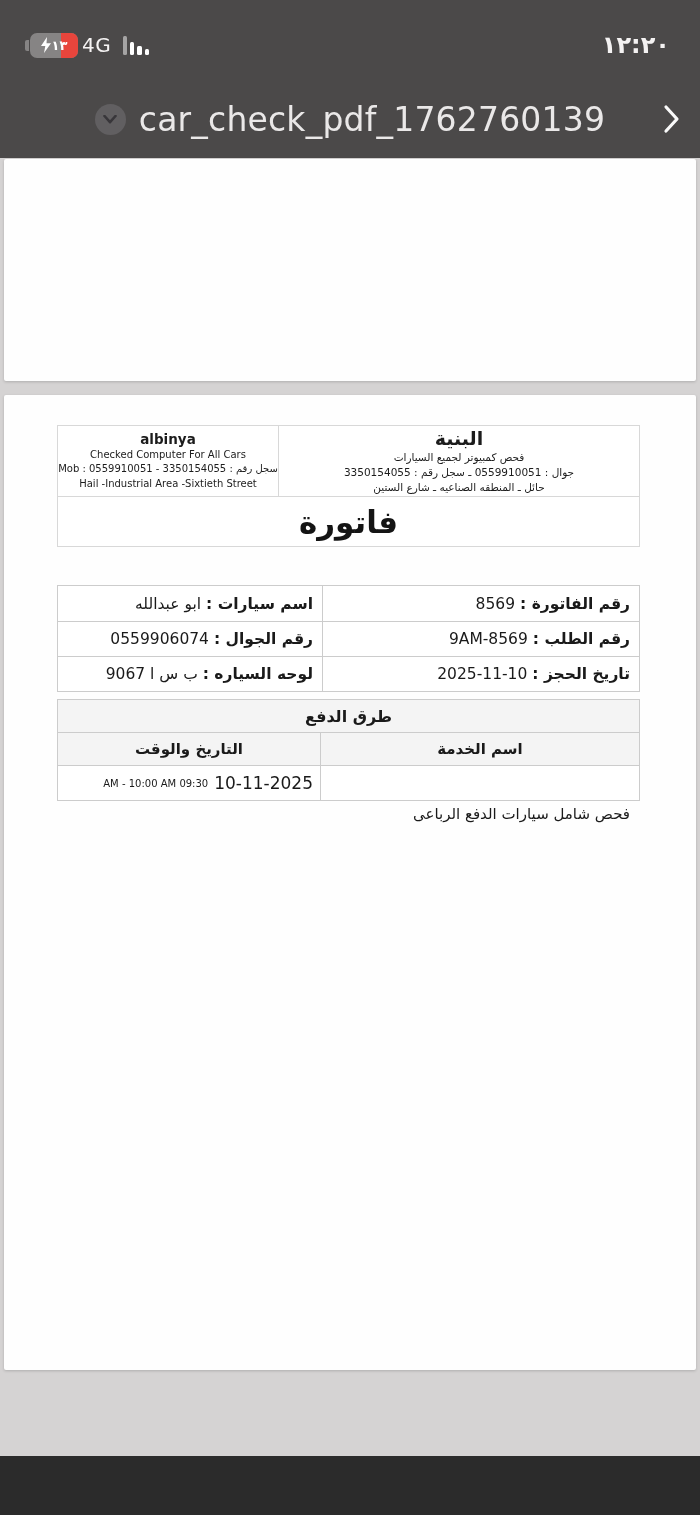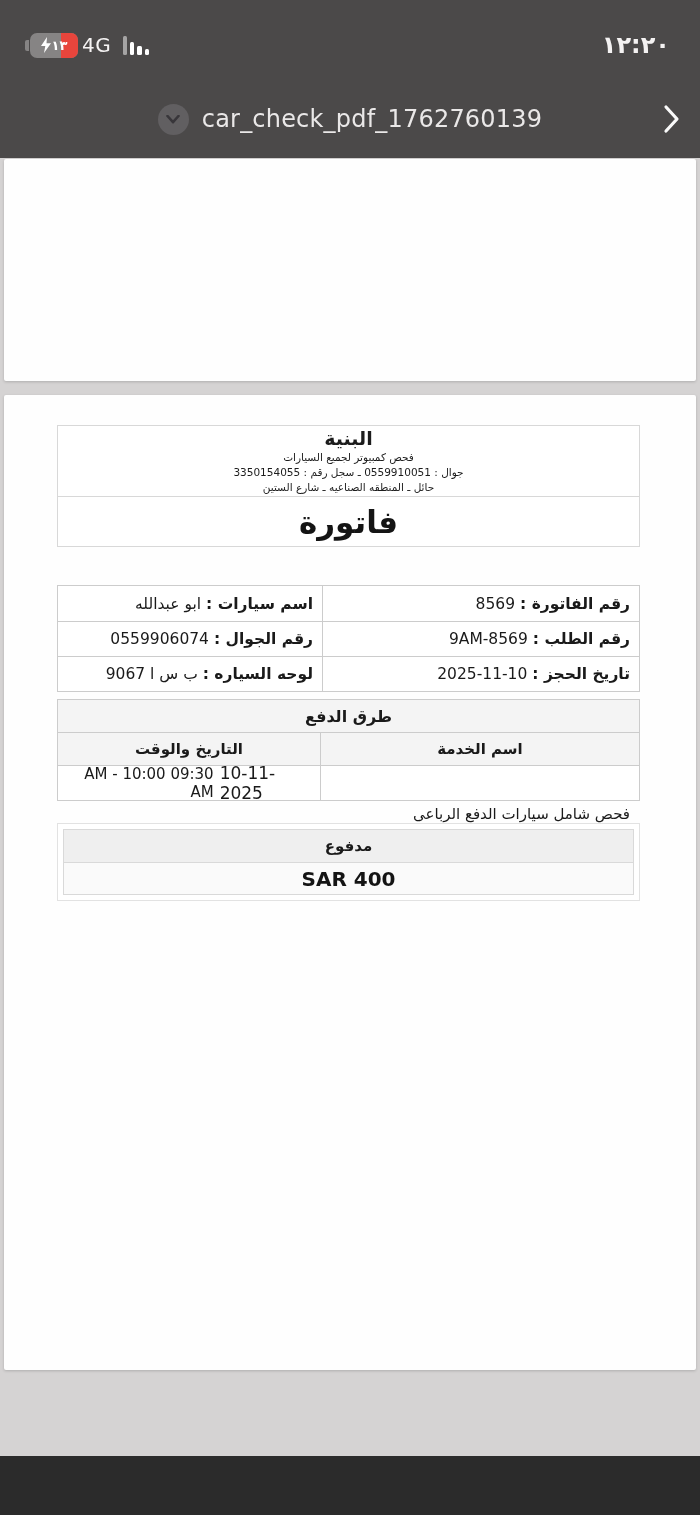--- a/index.html
+++ b/index.html
@@ -26,21 +26,21 @@
   .sbar.b1 { width:3.5px; height:19px; background:rgba(255,255,255,0.5); }
   .sbar.b2 { width:4.5px; height:12.5px; }
   .sbar.b3 { width:4.5px; height:9px; }
   .sbar.b4 { width:4.5px; height:5.5px; }
   .status-time { margin-left:auto; color:#f4f2f2; font-size:24px; font-weight:600; letter-spacing:1px; direction:ltr; }
 
   .nav-row { position:absolute; left:0; top:88px; width:100%; height:62px;
     display:flex; align-items:center; justify-content:center; gap:13px; }
   .collapse-circle { width:31px; height:31px; border-radius:50%; background:#615f61;
     display:flex; align-items:center; justify-content:center; flex:0 0 auto; }
-  .nav-title { color:#eae8e8; font-size:24px; font-weight:500; letter-spacing:0.2px;
+  .nav-title { color:#eae8e8; font-size:33px; font-weight:500; letter-spacing:0.2px;
     white-space:nowrap; direction:ltr; }
   .fwd-chevron { position:absolute; right:20px; top:50%; transform:translateY(-50%); display:flex; }
 
   
   .page { position:absolute; left:4px; width:692px; background:#fefefe;
     border-radius:2px; box-shadow:0 1px 3px rgba(0,0,0,0.18); }
   .page1 { top:159px; height:222px; }
   .page2 { top:395px; height:975px; }
 
   
@@ -78,21 +78,21 @@
     font-size:16px; font-weight:700; color:#1a1a1a; }
   .pt-cols { display:flex; direction:ltr; height:33px; background:#f4f4f4; border-bottom:1px solid #cccccc; }
   .pt-col { display:flex; align-items:center; justify-content:center;
     font-size:15px; font-weight:700; color:#1a1a1a; }
   .pt-col-l { width:263px; border-right:1px solid #cccccc; }
   .pt-col-r { flex:1; }
   .pt-data { display:flex; direction:ltr; height:34px; }
   .pt-dcell-l { width:263px; border-right:1px solid #cccccc;
     display:flex; direction:rtl; align-items:center; justify-content:flex-start; gap:6px; padding:0 7px; }
   .pt-date { direction:ltr; unicode-bidi:isolate; font-size:17px; color:#1a1a1a; }
-  .pt-time { direction:rtl; unicode-bidi:isolate; font-size:15px; color:#1a1a1a; }
+  .pt-time { direction:rtl; unicode-bidi:isolate; font-size:10px; color:#1a1a1a; }
   .pt-dcell-r { flex:1; display:flex; direction:rtl; align-items:center; justify-content:flex-start;
     padding:0 9px; font-size:15px; color:#1a1a1a;margin-top:48px; }
 
   
   .paid-box { position:absolute; left:53px; top:428px; width:583px;
     border:1px solid #e2e2e2; background:#fff; padding:5px; }
   .paid-label { height:33px; background:#efefef; border:1px solid #d9d9d9; border-bottom:none;
     display:flex; align-items:center; justify-content:center;
     font-size:15px; font-weight:700; color:#1a1a1a; }
   .paid-amount { height:33px; background:#fafafa; border:1px solid #d9d9d9;
@@ -151,20 +151,26 @@
       </div>
     </div>
   </div>
 
   <div class="page page1"></div>
 
   <div class="page page2">
 
     <div class="hdr-table">
       <div class="hdr-row1">
+        <div class="hcell hcell-en">
+          <div class="co-name">albinya</div>
+          <div>Checked Computer For All Cars</div>
+          <div>Mob : 0559910051 - 3350154055 : سجل رقم</div>
+          <div>Hail -Industrial Area -Sixtieth Street</div>
+        </div>
         <div class="hcell hcell-ar">
           <div class="co-name">البنية</div>
           <div>فحص كمبيوتر لجميع السيارات</div>
           <div>جوال : 0559910051 ـ سجل رقم : 3350154055</div>
           <div>حائل ـ المنطقه الصناعيه ـ شارع الستين</div>
         </div>
       </div>
       <div class="invoice-title">فاتورة</div>
     </div>
 
@@ -209,20 +215,16 @@
       </div>
       <div class="pt-data">
         <div class="pt-dcell-l">
           <span class="pt-date">10-11-2025</span>
           <span class="pt-time">09:30 AM - 10:00 AM</span>
         </div>
         <div class="pt-dcell-r">فحص شامل سيارات الدفع الرباعى</div>
       </div>
     </div>
 
-    <div class="paid-box">
-      <div class="paid-label">مدفوع</div>
-      <div class="paid-amount">SAR 400</div>
-    </div>
   </div>
 
 
 </div>
 
 </body></html>

